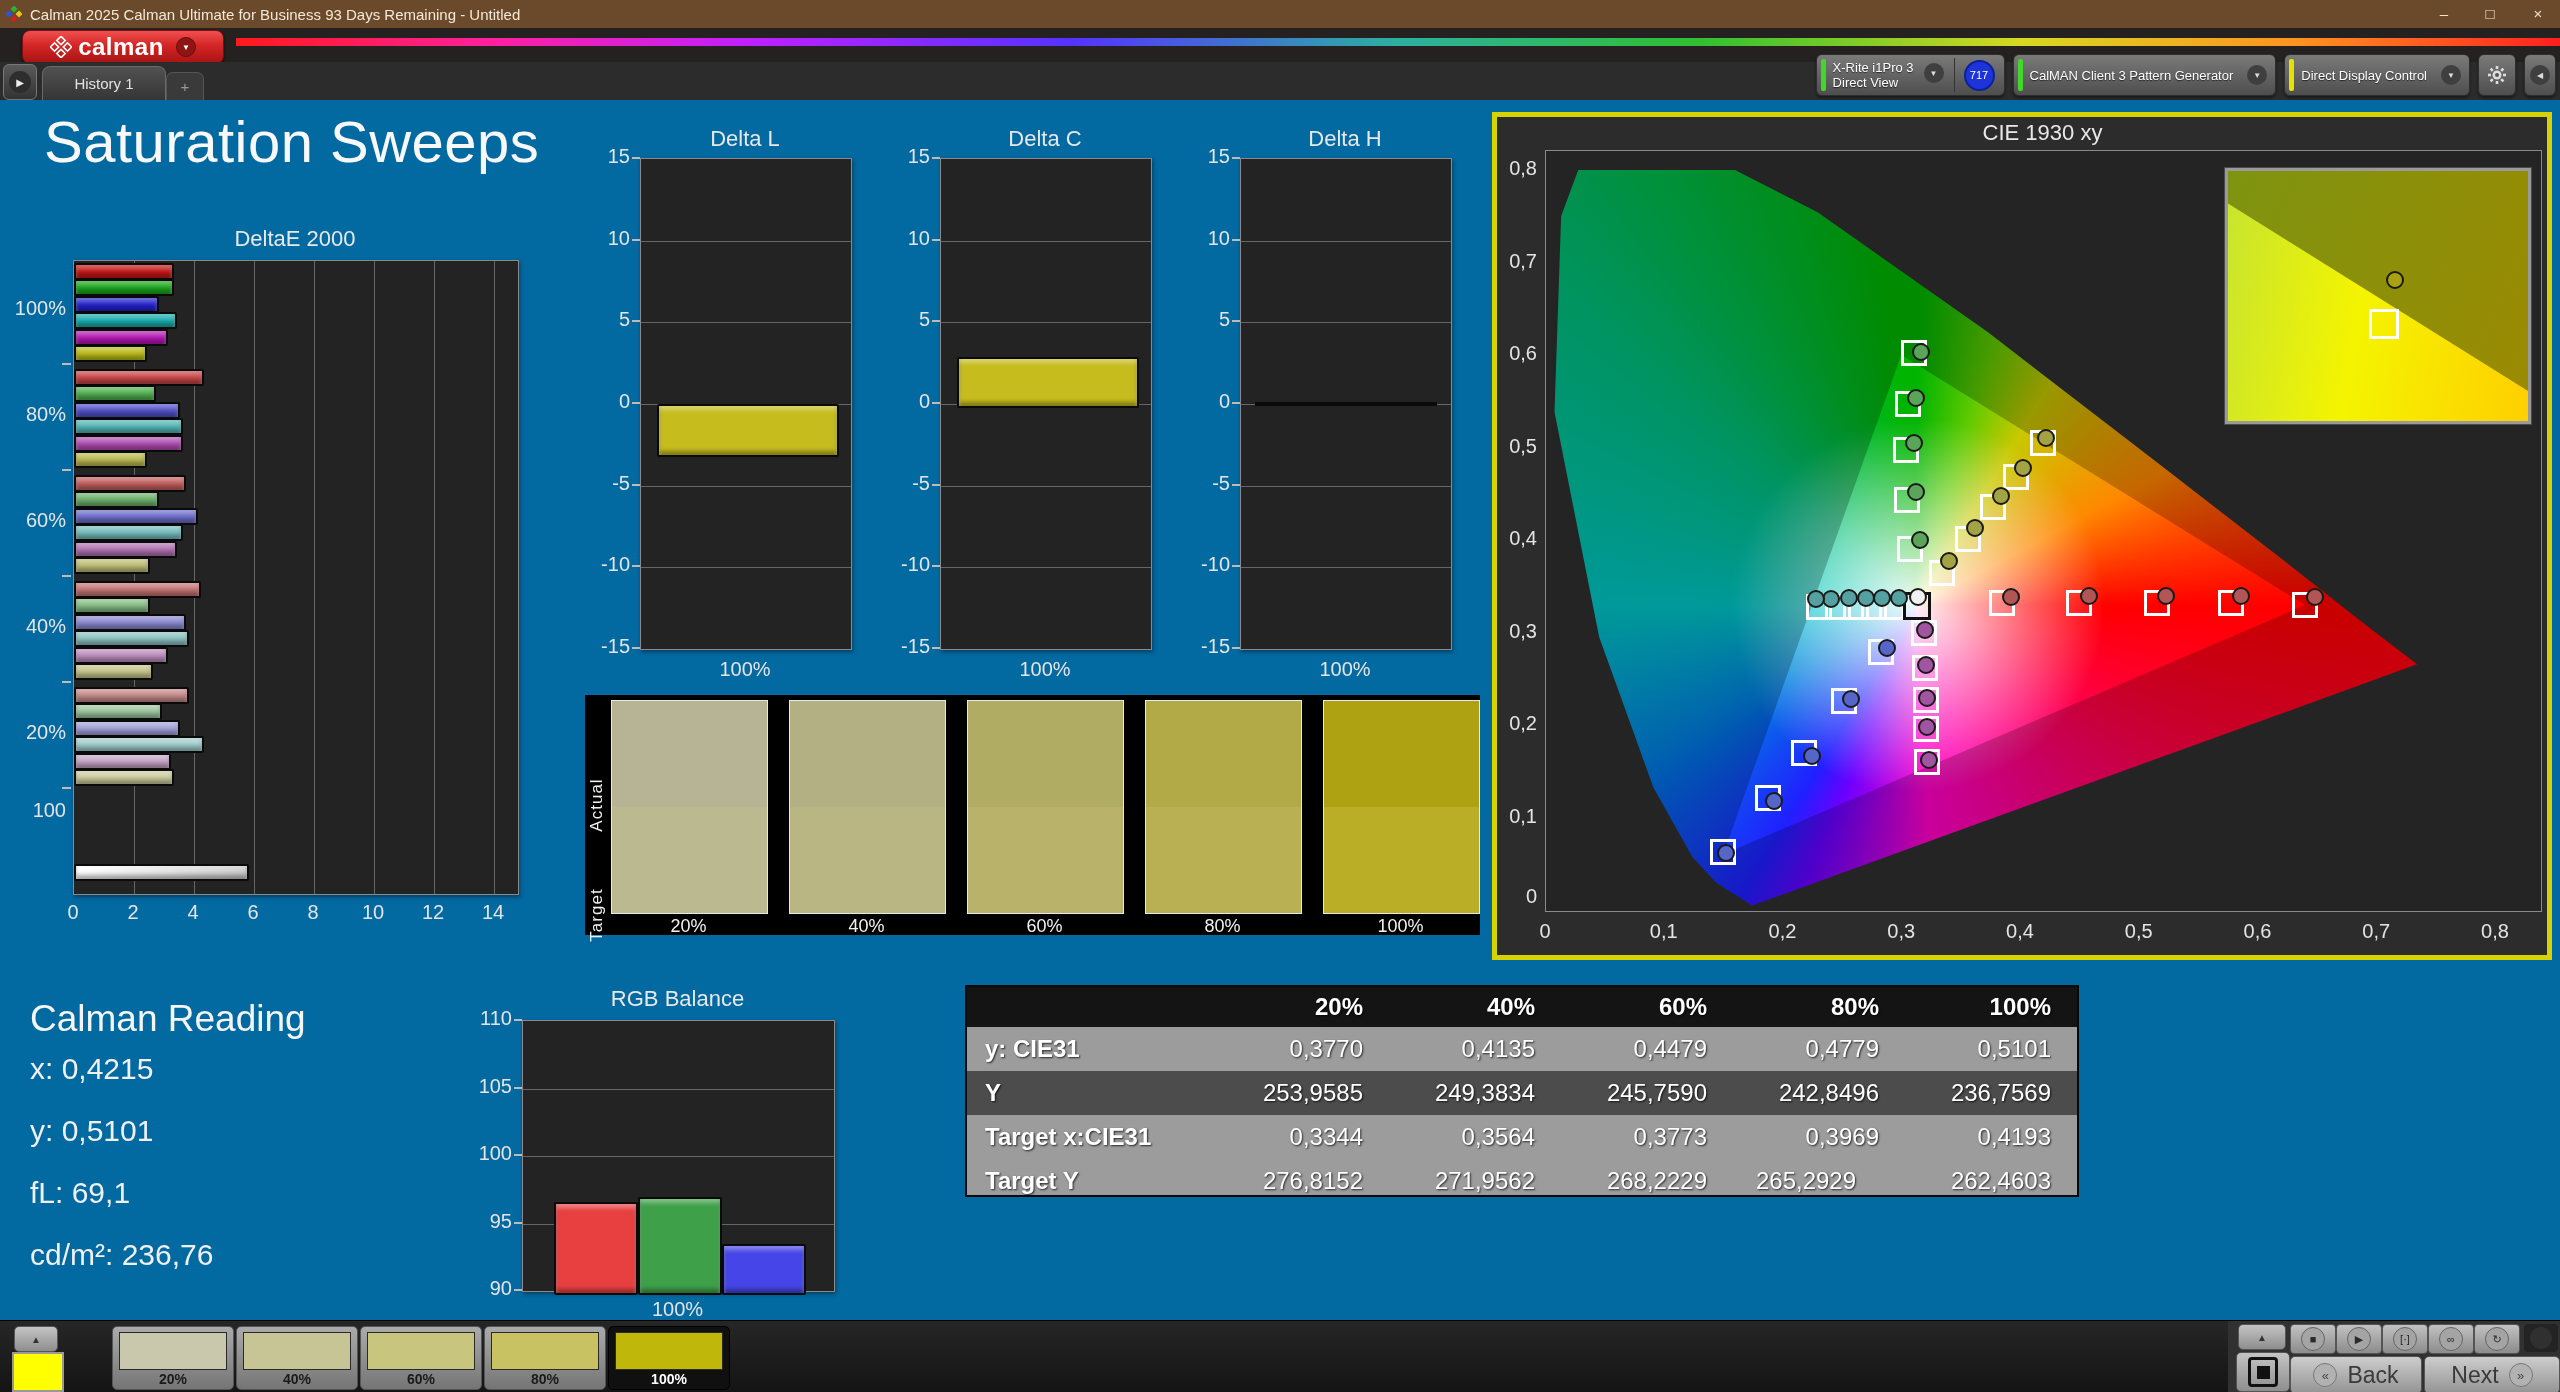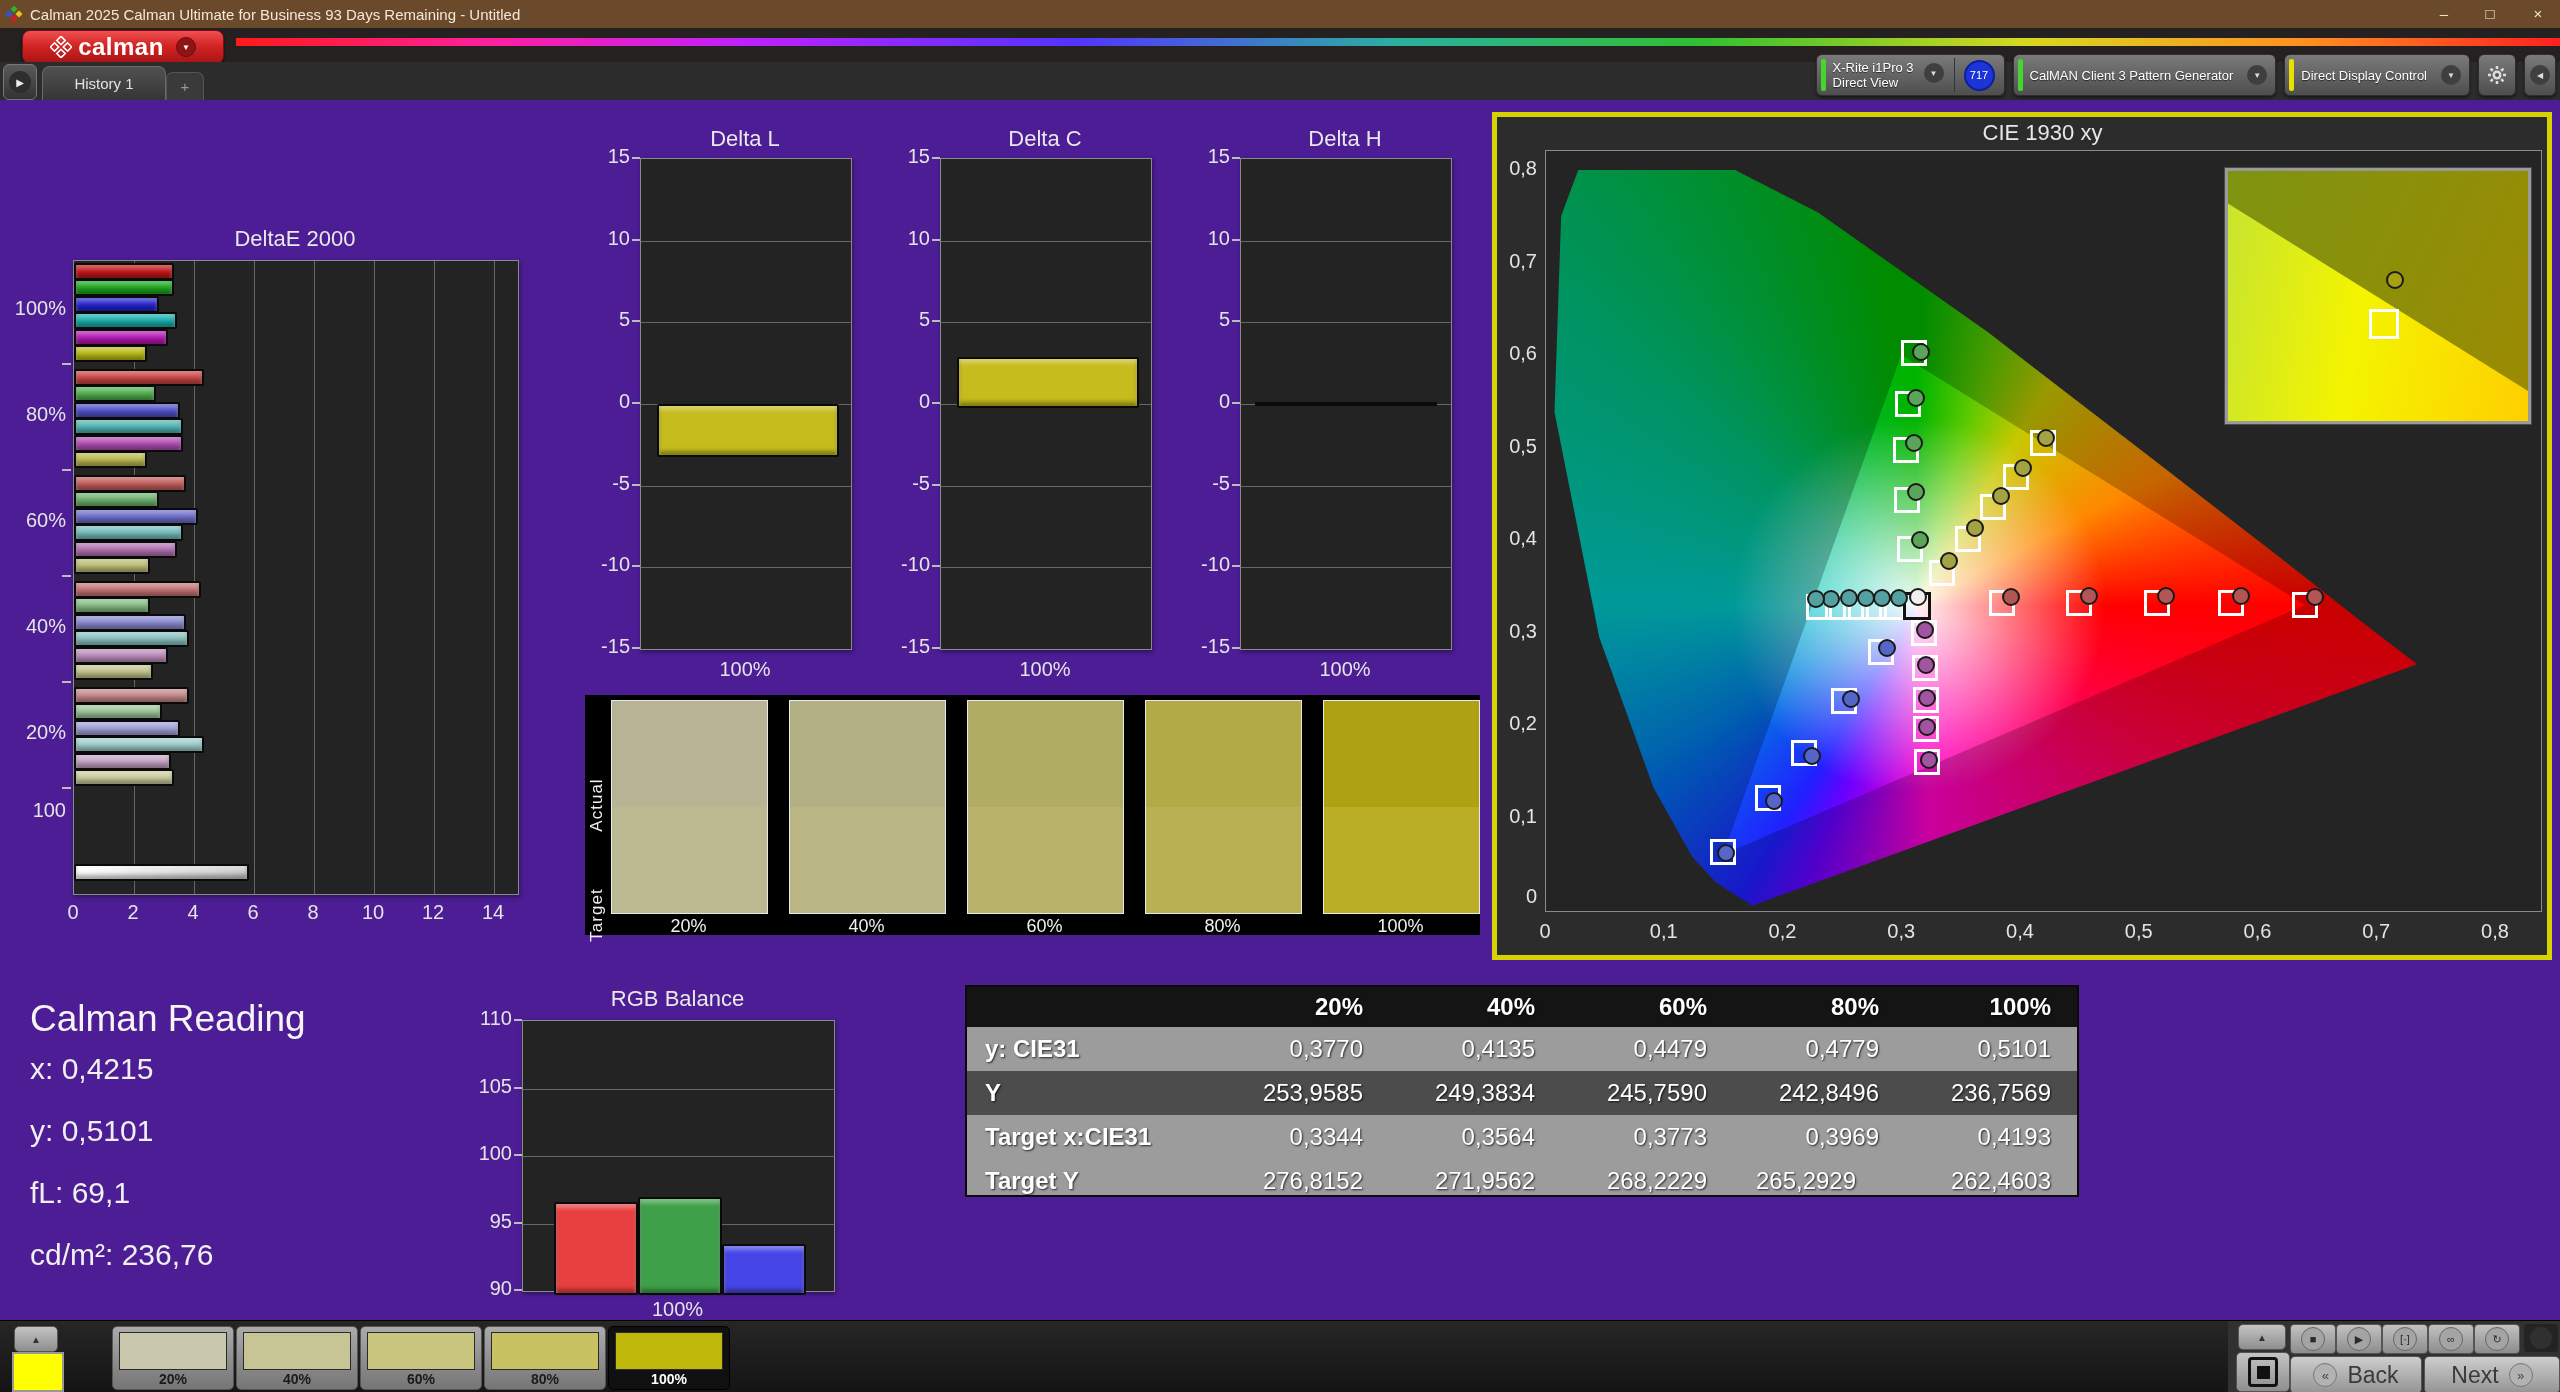--- a/index.html
+++ b/index.html
@@ -1,18 +1,18 @@
 <!DOCTYPE html>
 <html><head>
 <meta charset="utf-8">
 <style>
   html,body{margin:0;padding:0;background:#1a1a1a;}
   body{width:2560px;height:1392px;position:relative;overflow:hidden;
        font-family:"Liberation Sans",sans-serif;-webkit-font-smoothing:antialiased;}
-  #app{position:absolute;inset:0;background:#4c1d95;}
+  #app{position:absolute;inset:0;background:#0369a1;}
   .abs{position:absolute;}
   
   .titlebar{left:0;top:0;width:2560px;height:28px;background:#6b4a2b;display:flex;align-items:center;color:#f4e8d8;}
   .titlebar .ttl{font-size:15px;margin-left:8px;}
   .winbtn{position:absolute;top:0;width:40px;height:28px;text-align:center;line-height:28px;font-size:15px;color:#efe2d2;}
   
   .menubar{left:0;top:28px;width:2560px;height:34px;background:#242120;}
   .rainbow{left:236px;top:38px;right:0;height:8px;
     background:linear-gradient(90deg,#ff1a1a 0%,#ff20a0 11%,#c020ff 22%,#5533ff 36%,#2bb0a0 50%,#30c030 63%,#d8d820 77%,#ff9020 89%,#ff2020 100%);}
   .logo{left:22px;top:30px;width:200px;height:32px;border-radius:8px;border:1px solid #7d0f0f;
@@ -176,20 +176,21 @@
           </g>
           <circle cx="10" cy="10" r="2" fill="#555"></circle>
         </g>
       </svg>
     </div>
     <div class="sqbtn" style="width:30px">
       <span class="chev mid" style="margin:0">◀</span>
     </div>
   </div>
 
+  <div class="abs h1">Saturation Sweeps</div>
 
   <div class="abs chart-title" style="left:73px;top:226px;width:444px">DeltaE 2000</div>
   <div class="abs chart-title" style="left:640px;top:126px;width:210px">Delta L</div>
   <div class="abs chart-title" style="left:940px;top:126px;width:210px">Delta C</div>
   <div class="abs chart-title" style="left:1240px;top:126px;width:210px">Delta H</div>
   <div class="abs chart-title" style="left:522px;top:986px;width:311px">RGB Balance</div>
 
   <div class="abs ciepanel"></div>
   <div class="abs chart-title" style="left:1545px;top:120px;width:995px">CIE 1930 xy</div>
   <div class="abs cieplot"></div>

